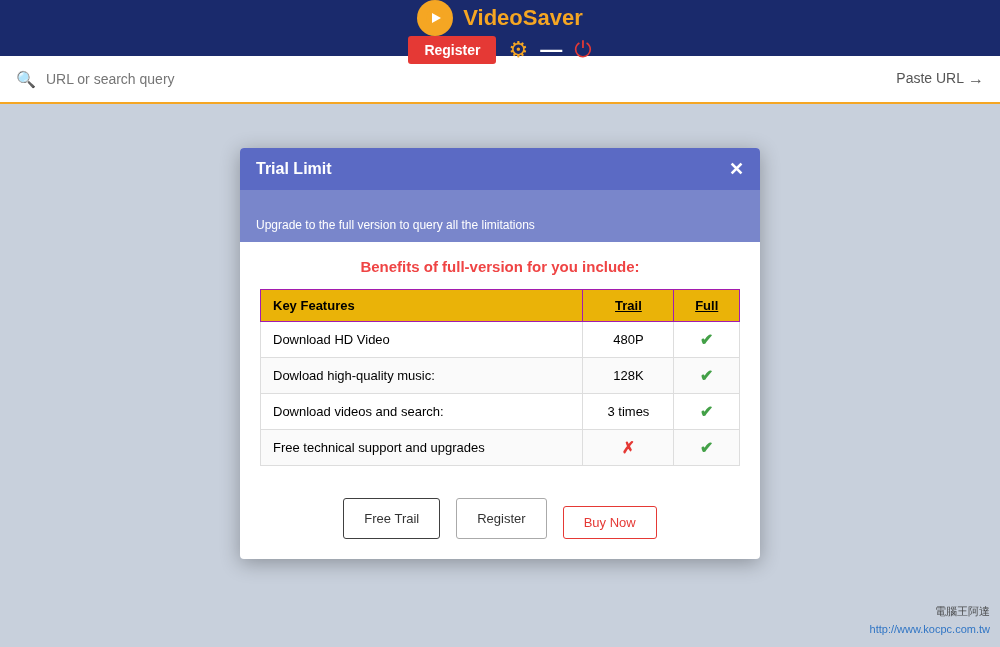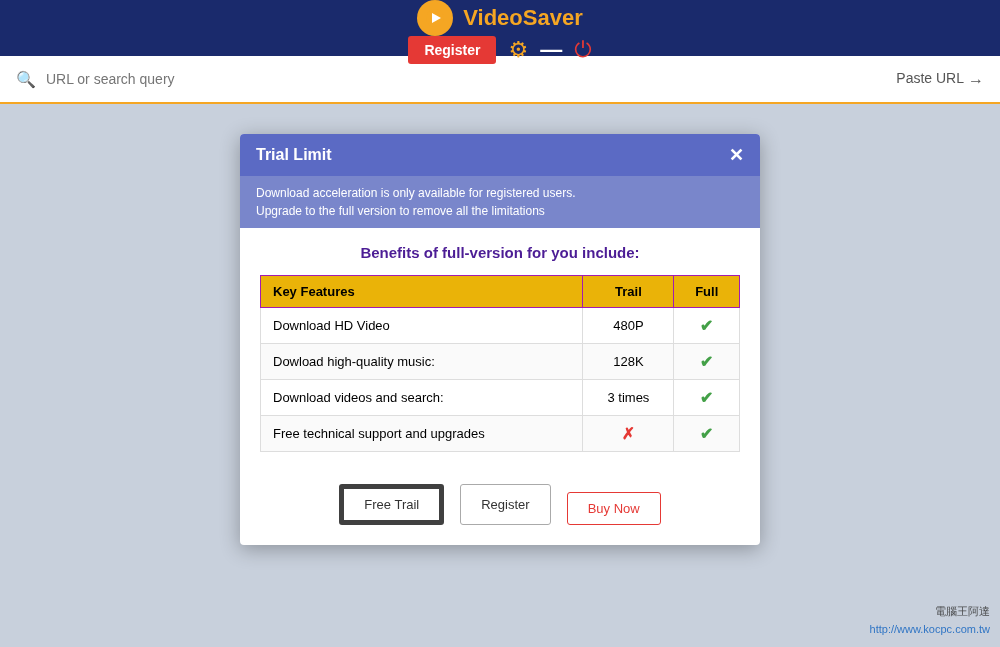--- a/index.html
+++ b/index.html
@@ -98,21 +98,21 @@
       cursor: pointer;
     }
     .paste-url-arrow {
       color: #555;
       font-size: 16px;
     }
 
     
     .main {
       background: #c8d0dc;
-      padding: 30px;
+      padding: 44px;
       height: calc(647px - 56px - 48px);
       display: flex;
       align-items: flex-start;
       justify-content: center;
     }
 
     
     .dialog {
       background: white;
       border-radius: 4px;
@@ -142,21 +142,21 @@
       background: #7986cb;
       padding: 8px 16px;
       color: white;
       font-size: 12px;
       line-height: 1.5;
     }
     .dialog-body {
       padding: 16px 20px;
     }
     .benefits-title {
-      color: #4c1d95;
+      color: #ef4444;
       font-size: 15px;
       font-weight: bold;
       text-align: center;
       margin-bottom: 14px;
     }
 
     
     .features-table {
       width: 100%;
       border-collapse: collapse;
@@ -164,20 +164,21 @@
     }
     .features-table th {
       background: #eab308;
       padding: 8px 12px;
       text-align: left;
       border: 1px solid #a21caf;
       font-weight: bold;
     }
     .features-table th.center {
       text-align: center;
+      text-decoration: underline;
     }
     .features-table td {
       padding: 8px 12px;
       border: 1px solid #ddd;
       text-align: center;
     }
     .features-table td.key-feature {
       text-align: left;
     }
     .features-table tr:nth-child(even) {
@@ -196,21 +197,21 @@
 
     
     .dialog-footer {
       padding: 16px 20px 20px;
       display: flex;
       justify-content: center;
       gap: 16px;
     }
     .btn-free-trial {
       padding: 8px 20px;
-      border: 5px solid #404040;
+      border: 1px solid #404040;
       background: white;
       color: #333;
       font-size: 13px;
       cursor: pointer;
       border-radius: 3px;
     }
     .btn-register {
       padding: 8px 20px;
       border: 1px solid #aaa;
       background: white;
@@ -282,22 +283,22 @@
 <div class="main">
 
   <div class="dialog">
 
     <div class="dialog-header">
       <span class="dialog-title">Trial Limit</span>
       <span class="dialog-close">✕</span>
     </div>
 
     <div class="dialog-subtitle">
-      <span>Download acceleration is only available for registered users.</span><br>
-      <span>Upgrade to the full version to remove all the limitations</span>
+      <br>
+      <span>Upgrade to the full version to query all the limitations</span>
     </div>
 
     <div class="dialog-body">
       <div class="benefits-title">Benefits of full-version for you include:</div>
       <table class="features-table">
         <thead>
           <tr>
             <th>Key Features</th>
             <th class="center">Trail</th>
             <th class="center">Full</th>

